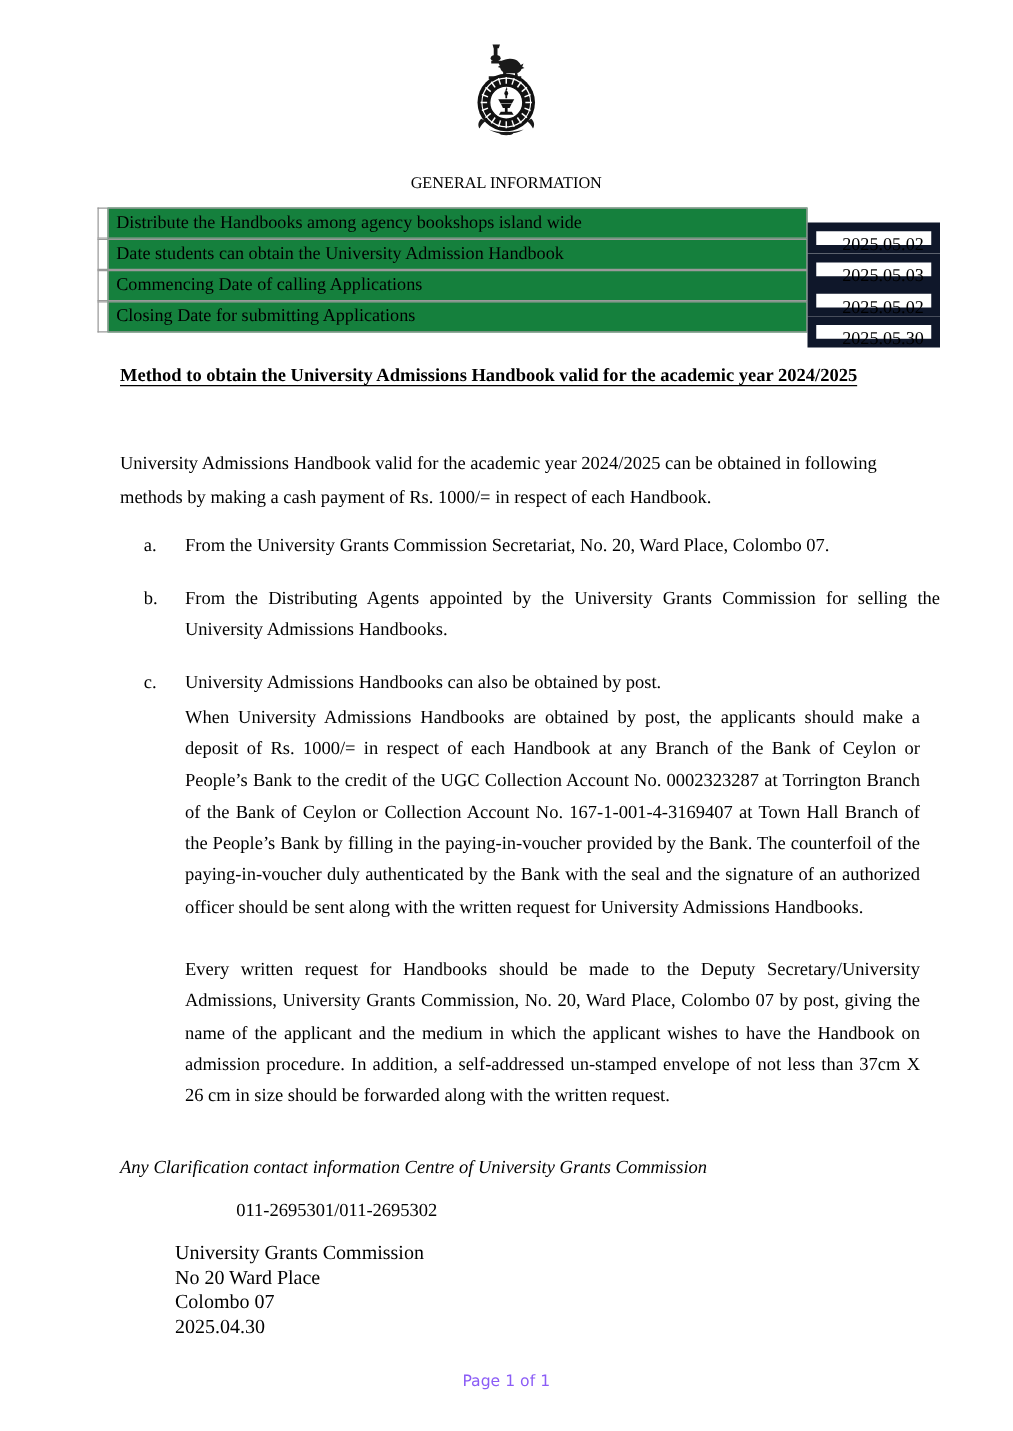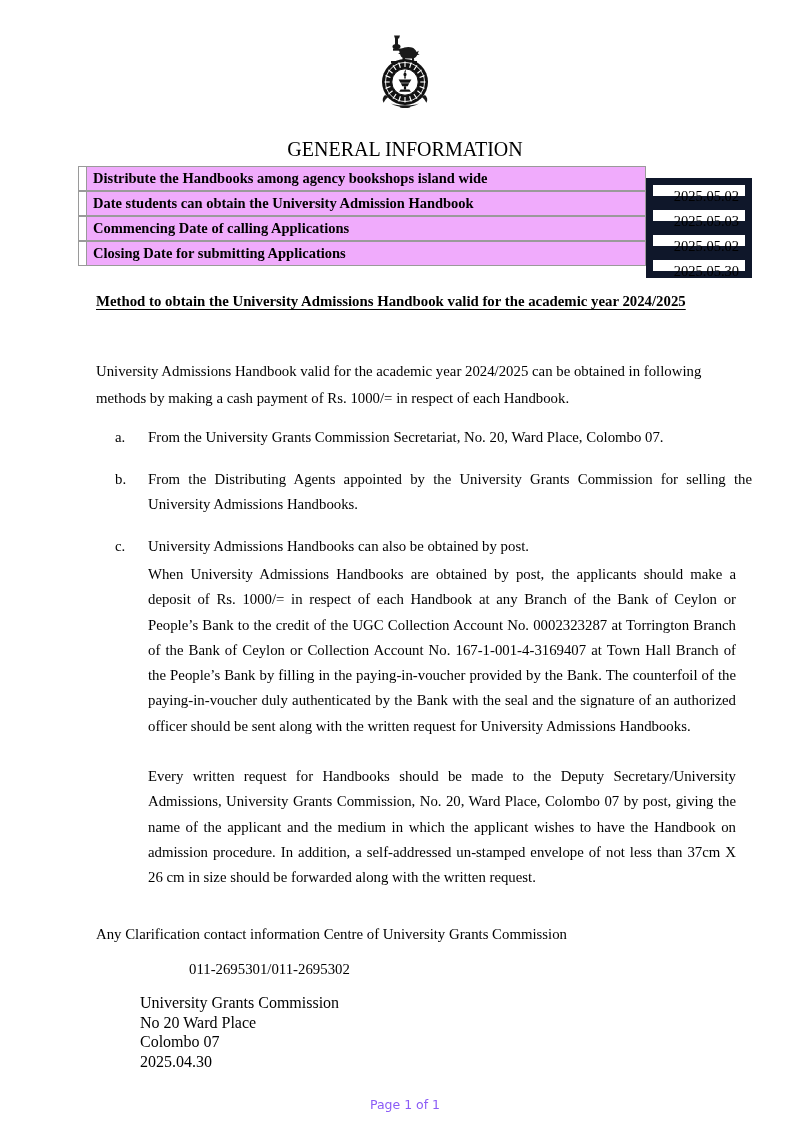--- a/index.html
+++ b/index.html
@@ -41,21 +41,21 @@
     text-align: center;
     font-size: 16.5px;
     letter-spacing: 0.2px;
     white-space: nowrap;
   }
   .gen-info {
     position: absolute;
     left: 0; top: 138px;
     width: 810px;
     text-align: center;
-    font-size: 20px;
+    font-size: 13px;
   }
 
   
   .info-table {
     position: absolute;
     left: 78px;
     top: 166px;
     width: 674px;
     height: 101px;
   }
@@ -75,27 +75,26 @@
     box-sizing: border-box;
     background: #ffffff;
   }
   .row .label-cell {
     position: absolute;
     left: 8px; top: 0;
     width: 560px;
     height: 25px;
     box-sizing: border-box;
     border: 1px solid #9a9a9a;
-    background: #f0abfc;
+    background: #15803d;
     font-size: 14.5px;
     line-height: 23px;
     padding-left: 6px;
     white-space: nowrap;
     overflow: hidden;
-    font-weight: bold;
   }
   .date-cell {
     position: absolute;
     left: 568px;
     width: 106px;
     height: 25px;
     box-sizing: border-box;
     border: 7px solid #0f172a;
     background: #ffffff;
     font-size: 14.5px;
@@ -171,20 +170,21 @@
     text-justify: inter-word;
   }
 
   .clarification {
     position: absolute;
     left: 96px;
     top: 923px;
     width: 640px;
     font-size: 14.8px;
     line-height: 22px;
+    font-style: italic;
   }
   .phones {
     position: absolute;
     left: 189px;
     top: 958px;
     font-size: 14.8px;
     line-height: 22px;
   }
 
   .address-block {

